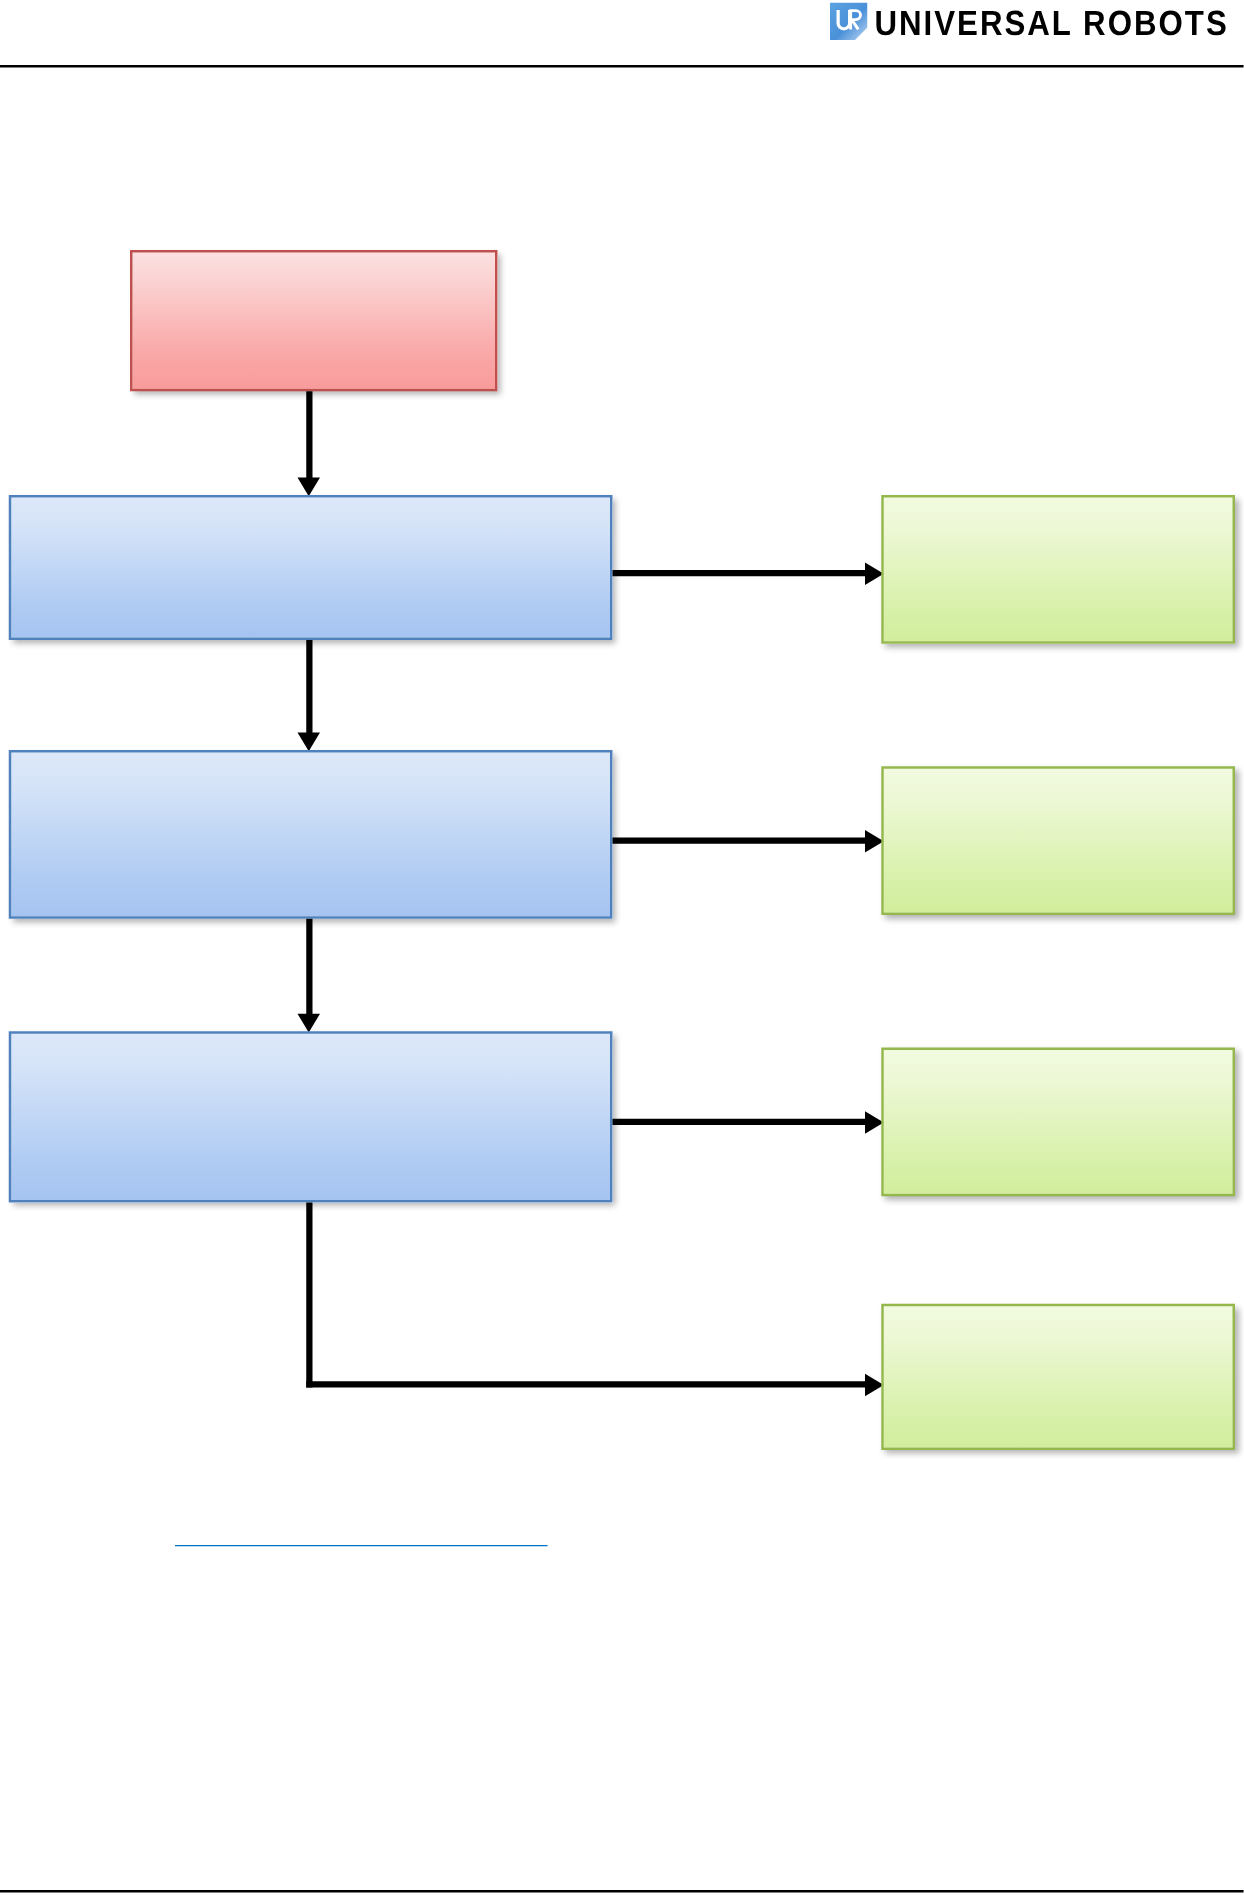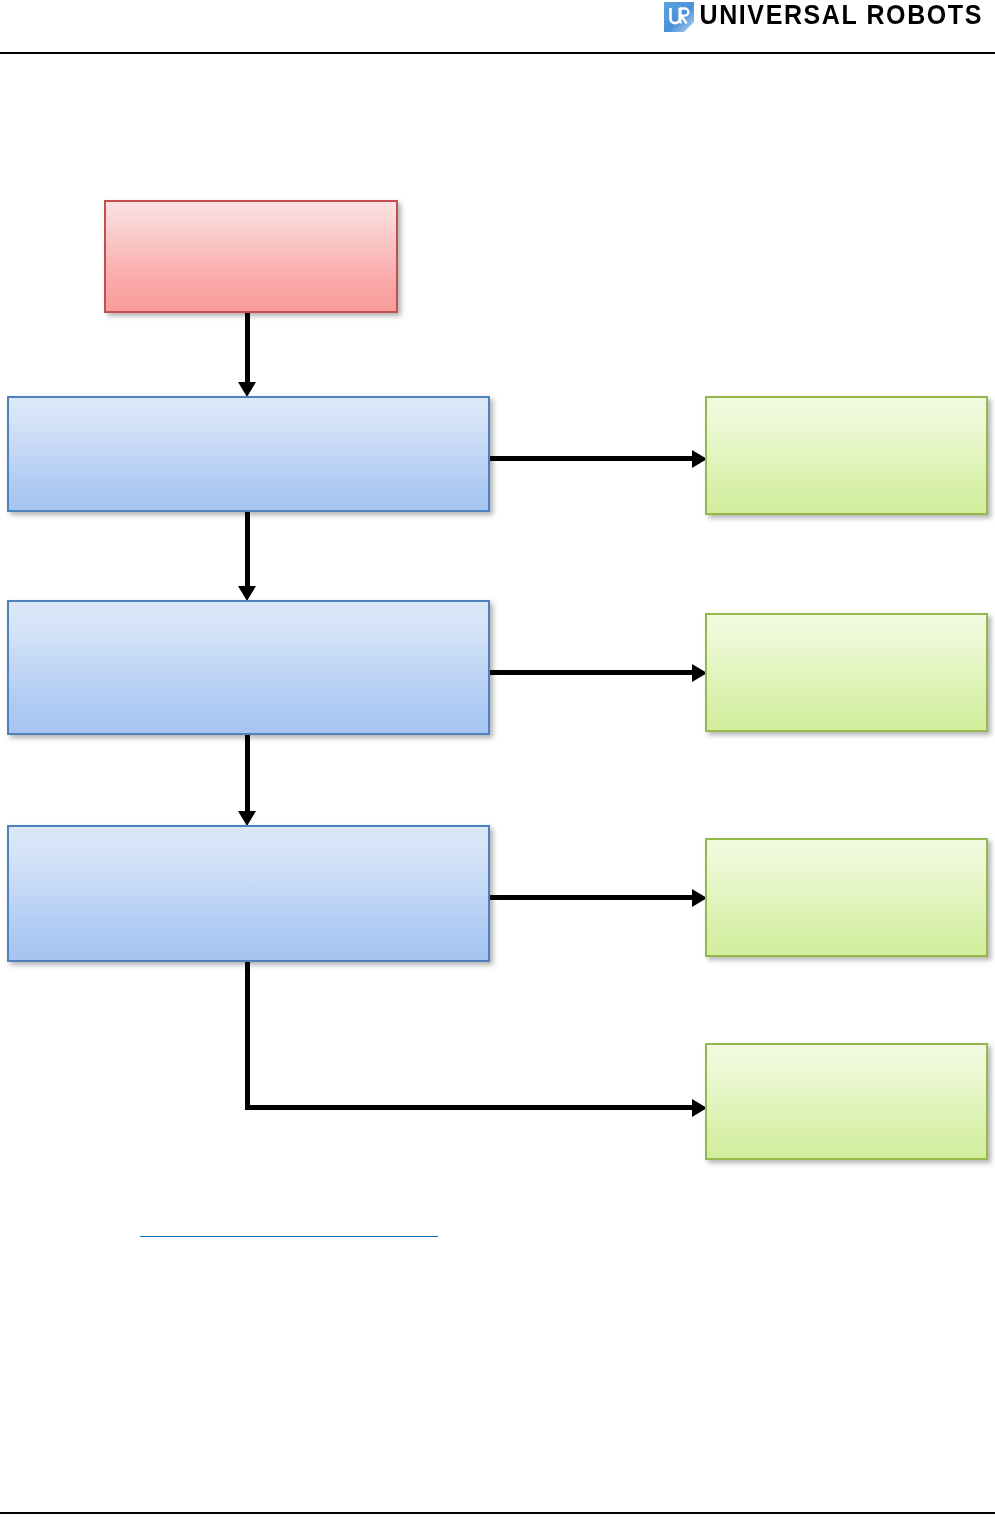--- a/index.html
+++ b/index.html
@@ -27,21 +27,21 @@
     position: absolute;
     left: 0; top: 0;
     width: 995px;
     height: 54px;
   }
   .logo-block {
     position: absolute;
     right: 12px;
     top: 2px;
     display: flex;
-    align-items: flex-start;
+    align-items: flex-end;
     gap: 6px;
   }
   .logo-mark {
     width: 30px;
     height: 30px;
     position: relative;
     margin-bottom: 2px;
     flex: none;
   }
   .logo-wordmark {

